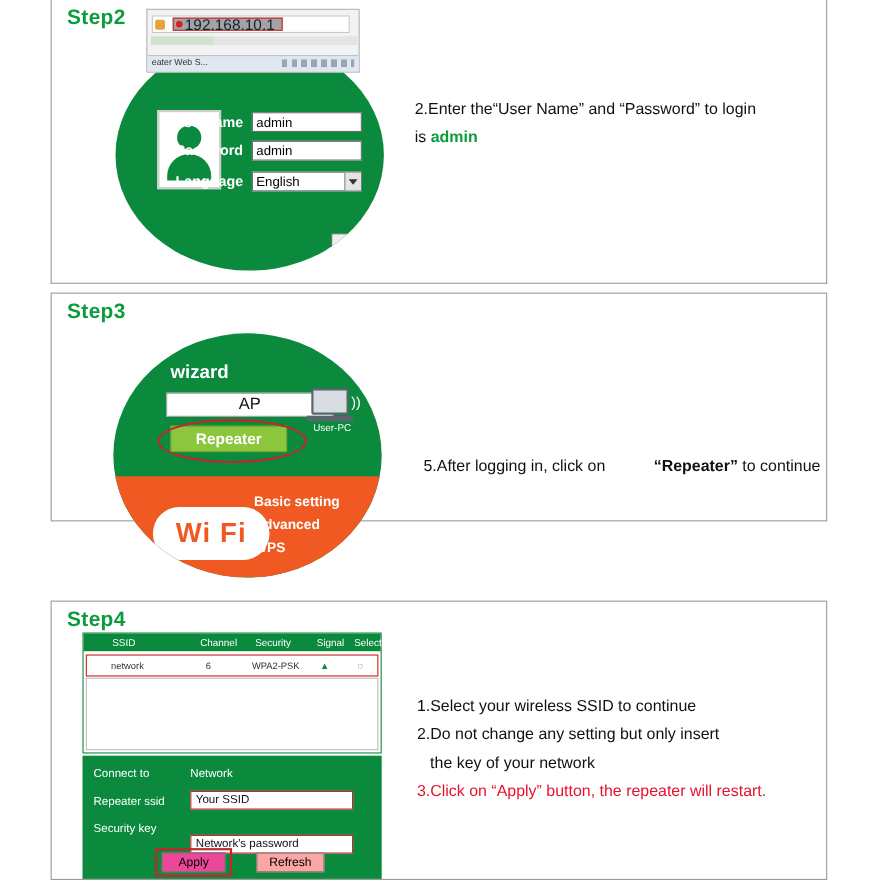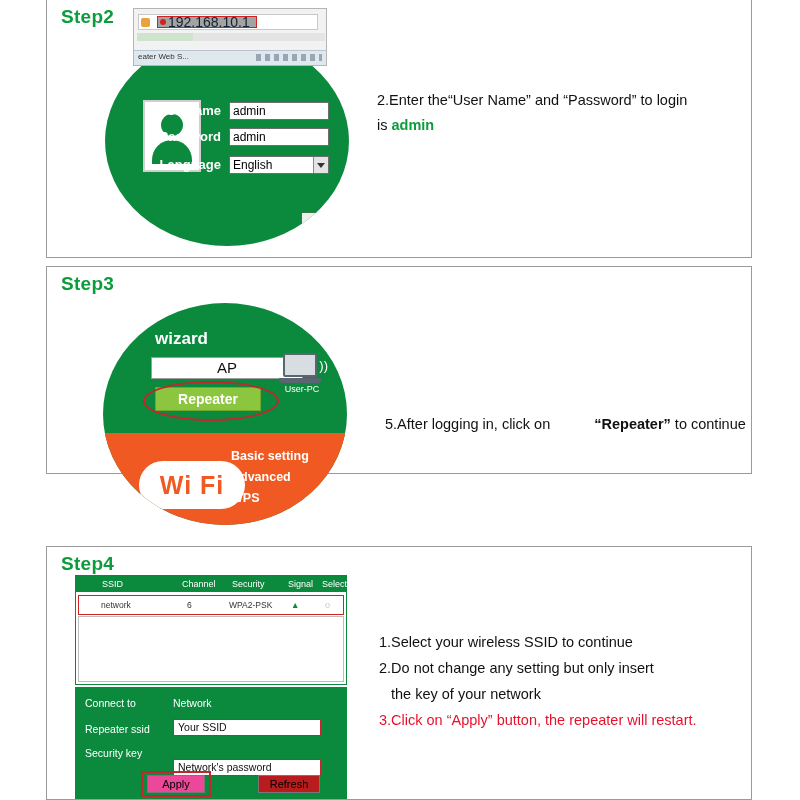--- a/index.html
+++ b/index.html
@@ -492,28 +492,27 @@
     height: 26px;
     border: 2px solid #c1272d;
     box-sizing: border-box;
   }
   #s4-refresh {
     position: absolute;
     left: 158px;
     bottom: 6px;
     width: 62px;
     height: 18px;
-    background: #b91c1c;
+    background: #fca5a5;
     border: 1px solid #777;
     box-sizing: border-box;
     text-align: center;
     font-size: 11px;
     line-height: 16px;
     color: #000;
-    margin-left: 25px;
   }
   .step4-text {
     position: absolute;
     left: 332px;
     top: 82px;
     width: 390px;
     font-size: 14.5px;
     line-height: 26px;
     color: #111;
   }

